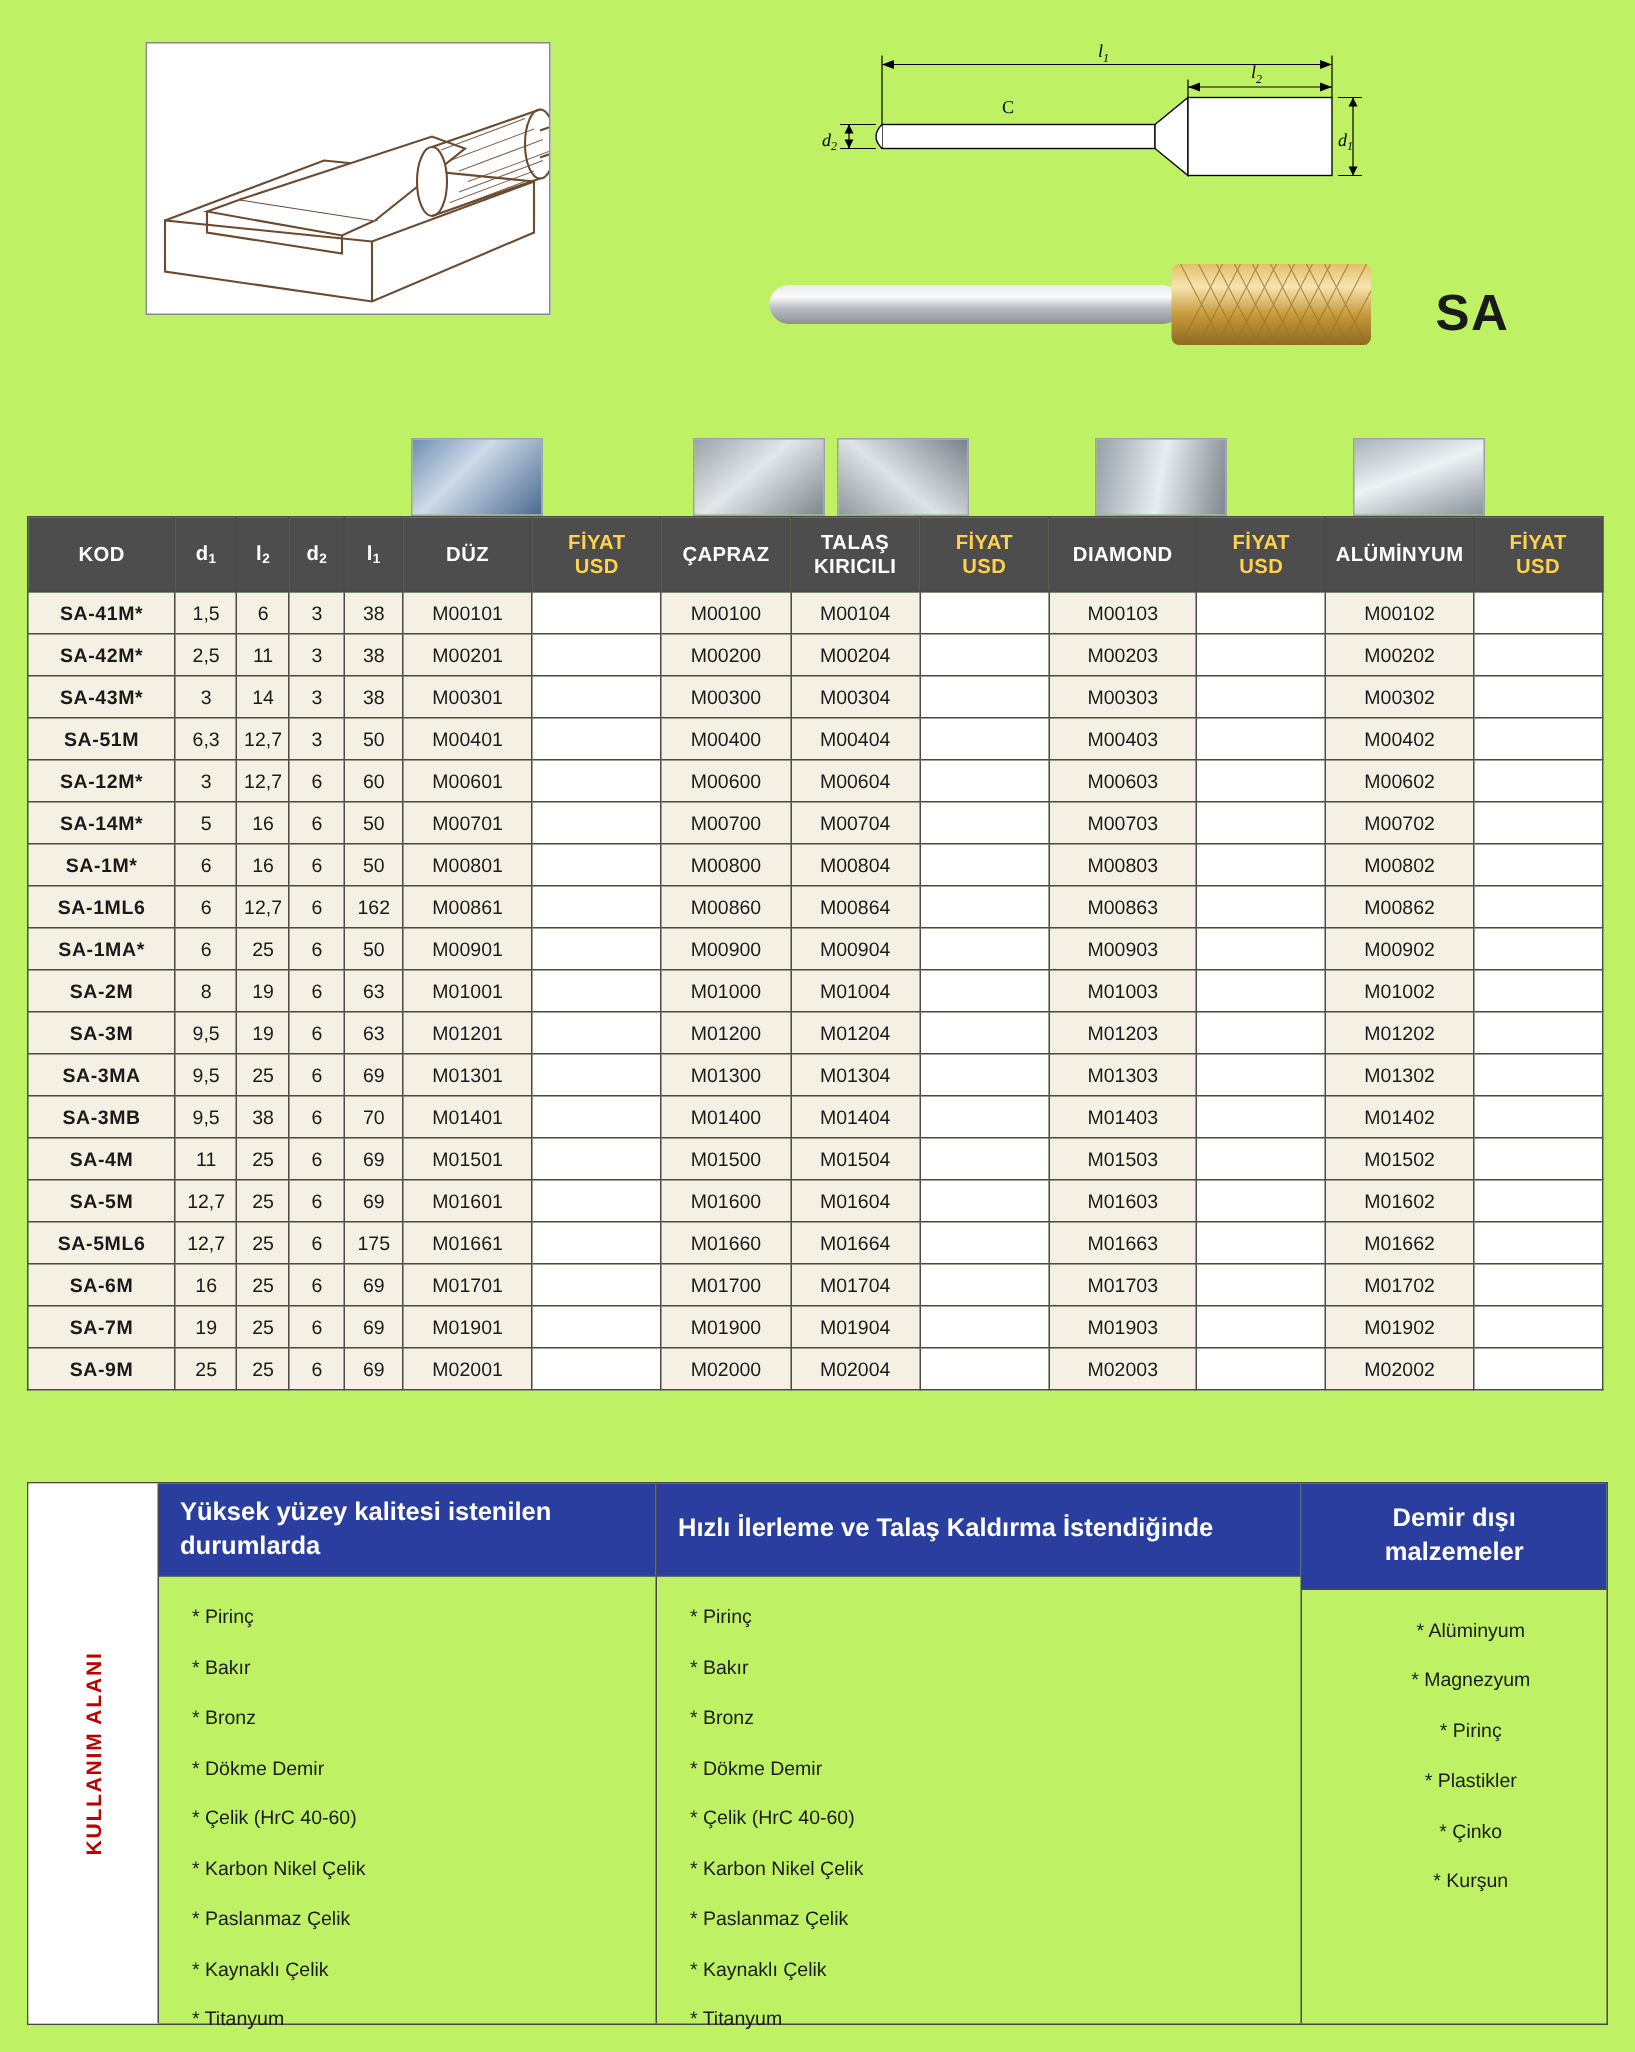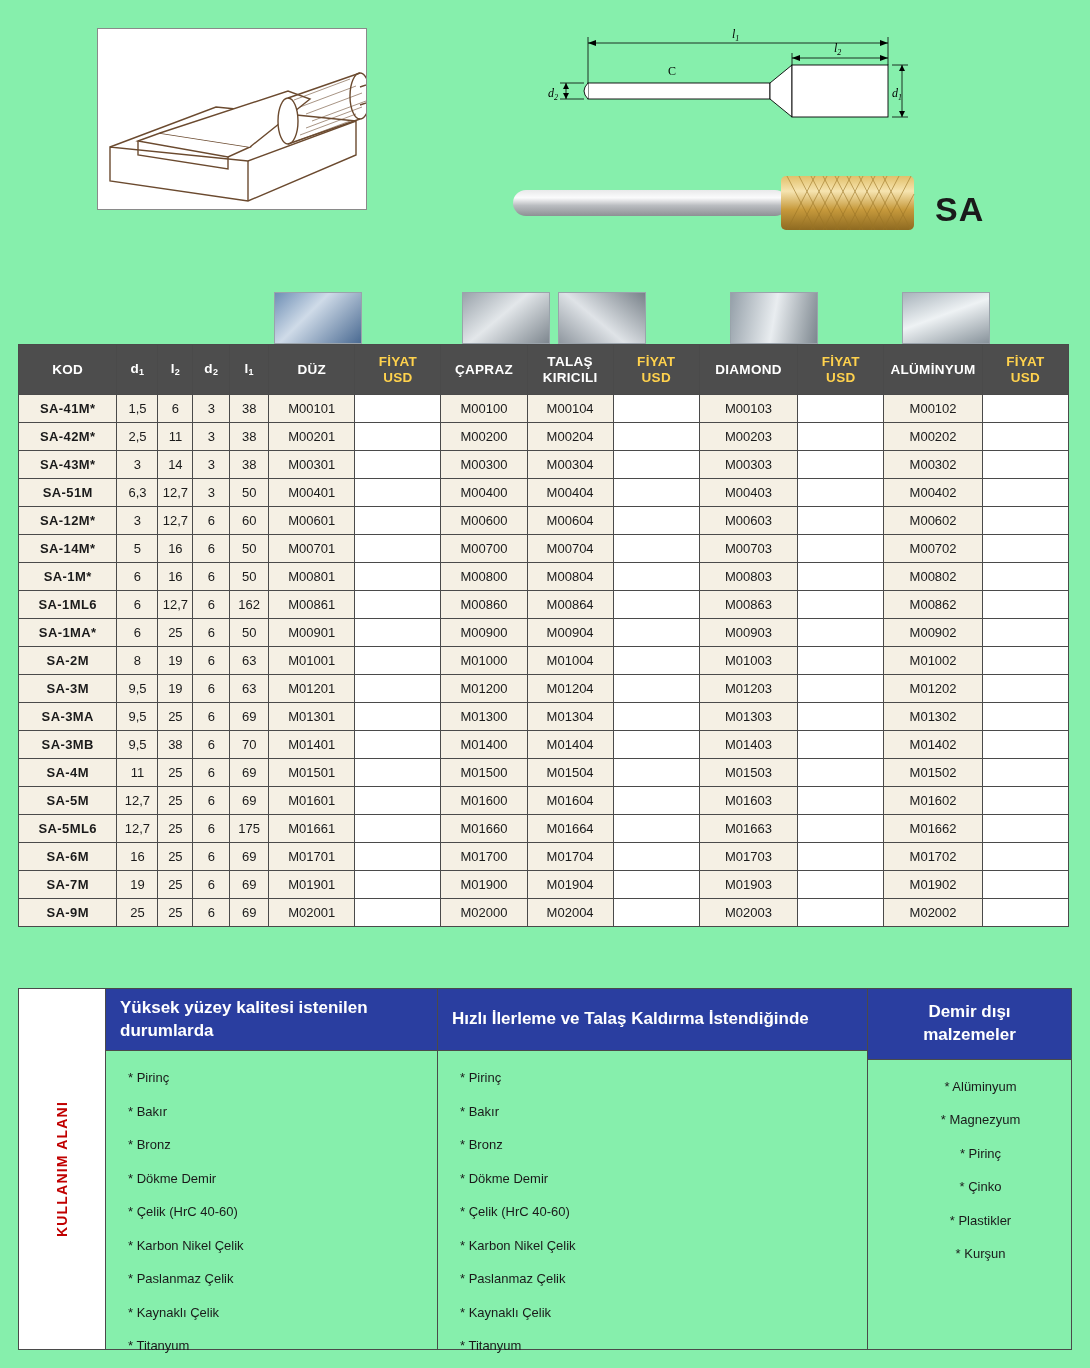--- a/index.html
+++ b/index.html
@@ -5,21 +5,21 @@
   * { box-sizing: border-box; }
   html, body {
     margin: 0; padding: 0;
     background: #ffffff;
     font-family: "Liberation Sans", sans-serif;
   }
   .page {
     position: relative;
     width: 1090px;
     height: 1368px;
-    background: #86efac;
+    background: #bef264;
     overflow: hidden;
   }
 
   
   .top-area {
     position: relative;
     height: 280px;
   }
   .illus-box {
     position: absolute;
@@ -38,21 +38,21 @@
   .tech-draw svg { display:block; }
 
   
   .burr-photo {
     position: absolute;
     left: 495px; top: 168px;
     width: 425px; height: 70px;
   }
   .sa-label {
     position: absolute;
-    left: 935px; top: 190px;
+    left: 957px; top: 190px;
     font-size: 34px;
     font-weight: bold;
     color: #1a1a1a;
     letter-spacing: 1px;
     font-family: "Liberation Sans", sans-serif;
   }
 
   
   .swatches {
     position: absolute;
@@ -662,20 +662,20 @@
           <div>* Titanyum</div>
         </div>
     </div>
 
     <div class="usage-col c3">
       <div class="usage-head">Demir dışı malzemeler</div>
       <div class="usage-list" id="usage-list-2">
           <div>* Alüminyum</div>
           <div>* Magnezyum</div>
           <div>* Pirinç</div>
+          <div>* Plastikler</div>
           <div>* Çinko</div>
-          <div>* Plastikler</div>
           <div>* Kurşun</div>
         </div>
     </div>
   </div>
 
 </div>
 
 </body></html>

